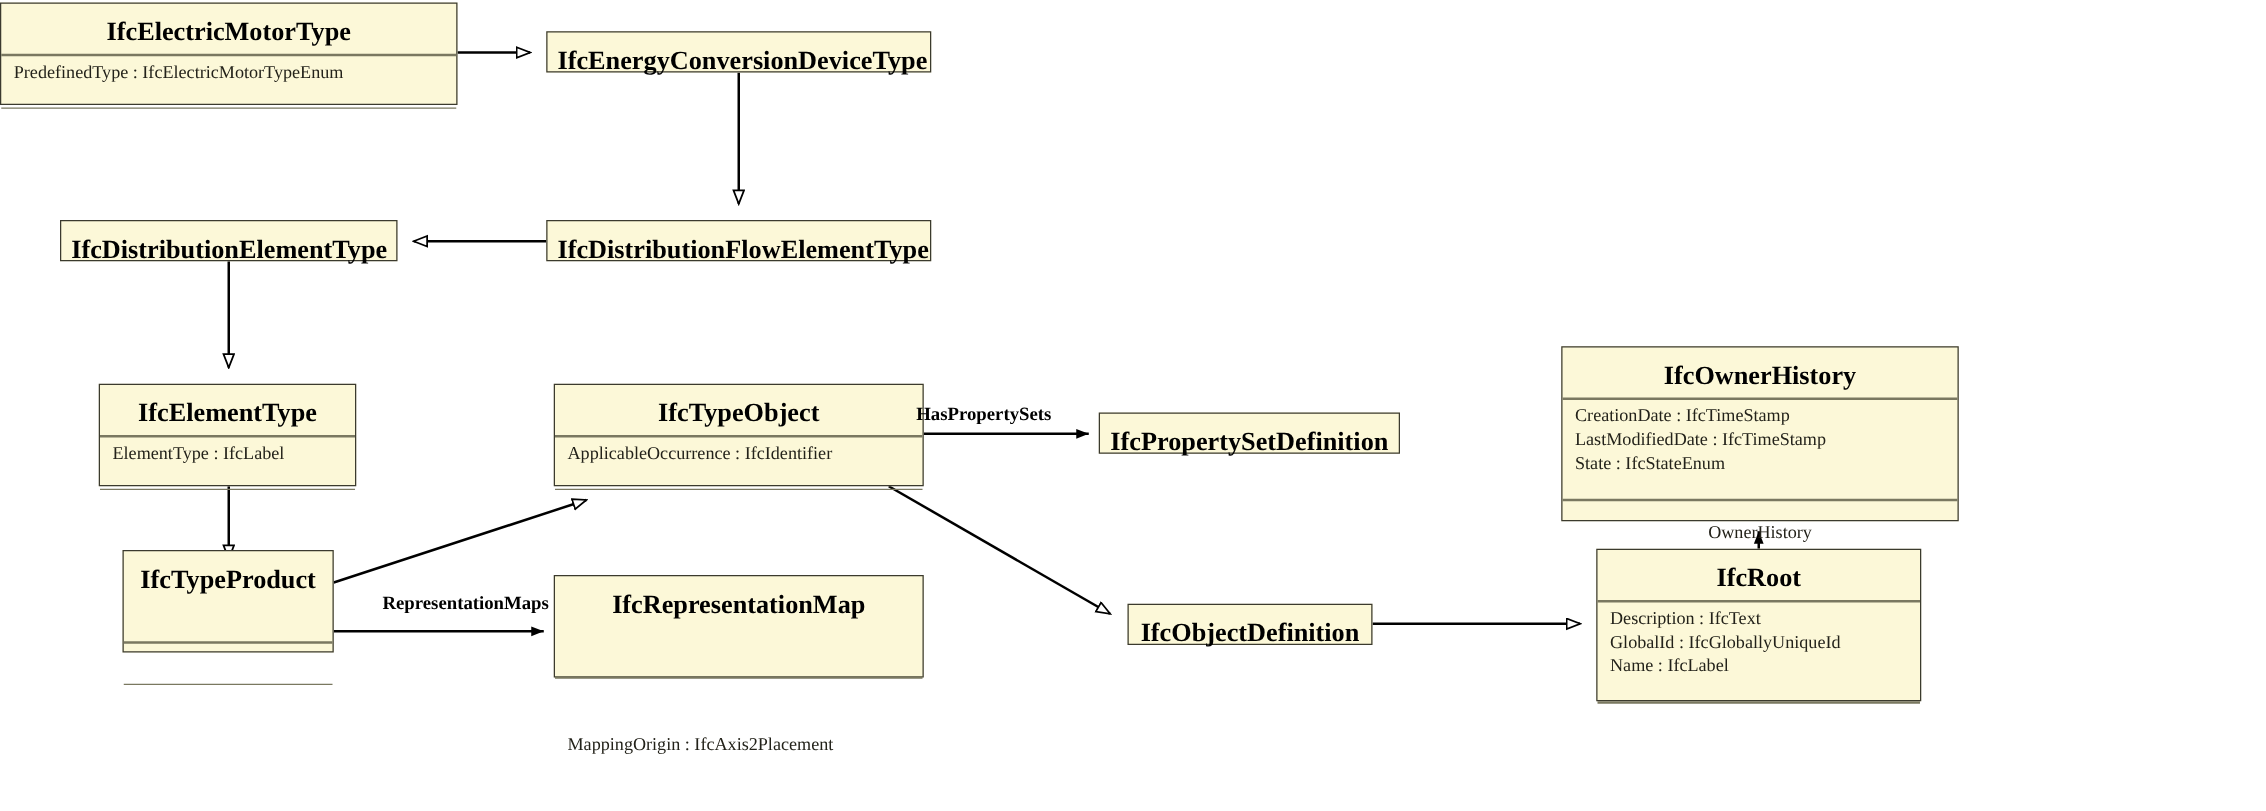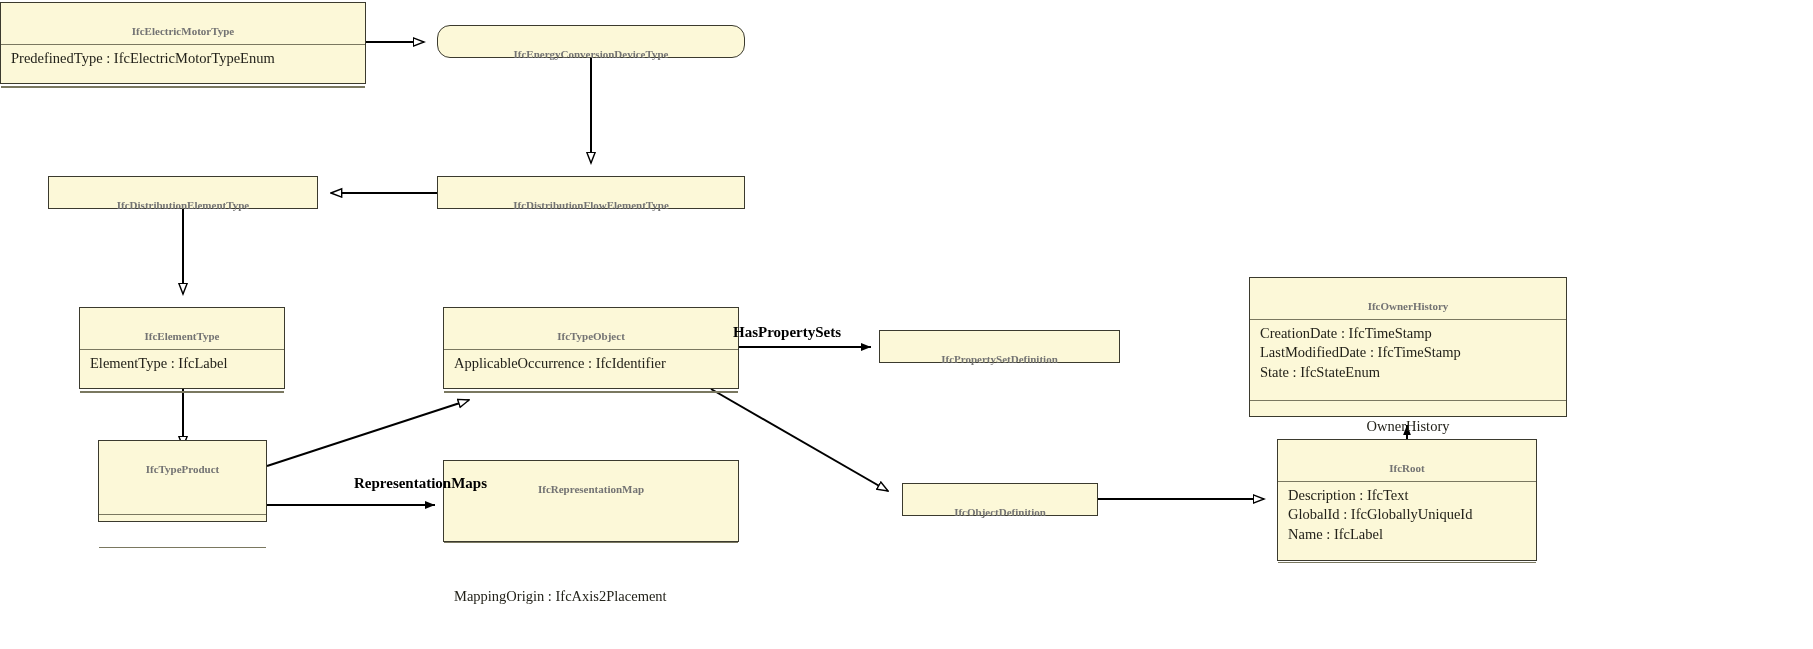--- a/index.html
+++ b/index.html
@@ -27,24 +27,24 @@
   .uml-class {
     position: absolute;
     box-sizing: border-box;
     background: #fcf8d8;
     border: 1.6px solid #3b3a2e;
     display: flex;
     flex-direction: column;
   }
   .uml-name {
     font-weight: bold;
-    font-size: 11px;
+    font-size: 21px;
     text-align: center;
-    padding: 22px 8px 6px 8px;
-    color: #737373;
+    padding: 10px 8px 6px 8px;
+    color: #000000;
     line-height: 1.15;
     white-space: nowrap;
   }
   .uml-sep {
     height: 1.4px;
     background: #7a7860;
     width: 100%;
     flex: 0 0 auto;
   }
   .uml-attrs {
@@ -136,21 +136,21 @@
   <div class="uml-class" style="left:0px; top:2px; width:366px; height:82px;">
     <div class="uml-name">IfcElectricMotorType</div>
     <div class="uml-sep"></div>
     <div class="uml-attrs">
       <span class="uml-attr">PredefinedType : IfcElectricMotorTypeEnum</span>
     </div>
     <div class="uml-sep"></div>
     <div class="uml-foot"></div>
   </div>
 
-  <div class="uml-class" style="left:437px; top:25px; width:308px; height:33px;border-radius:13px;">
+  <div class="uml-class" style="left:437px; top:25px; width:308px; height:33px;">
     <div class="uml-name">IfcEnergyConversionDeviceType</div>
   </div>
 
   <div class="uml-class" style="left:48px; top:176px; width:270px; height:33px;">
     <div class="uml-name">IfcDistributionElementType</div>
   </div>
 
   <div class="uml-class" style="left:437px; top:176px; width:308px; height:33px;">
     <div class="uml-name">IfcDistributionFlowElementType</div>
   </div>
@@ -219,15 +219,15 @@
       <span class="uml-attr">Description : IfcText</span>
       <span class="uml-attr">GlobalId : IfcGloballyUniqueId</span>
       <span class="uml-attr">Name : IfcLabel</span>
     </div>
     <div class="uml-sep"></div>
     <div class="uml-foot"></div>
   </div>
 
   <div class="edge-label" style="left:733px; top:324px;">HasPropertySets</div>
 
-  <div class="edge-label" style="left:306px; top:475px;margin-left:48px;">RepresentationMaps</div>
+  <div class="edge-label" style="left:306px; top:475px;">RepresentationMaps</div>
 
 </div>
 
 </body></html>

